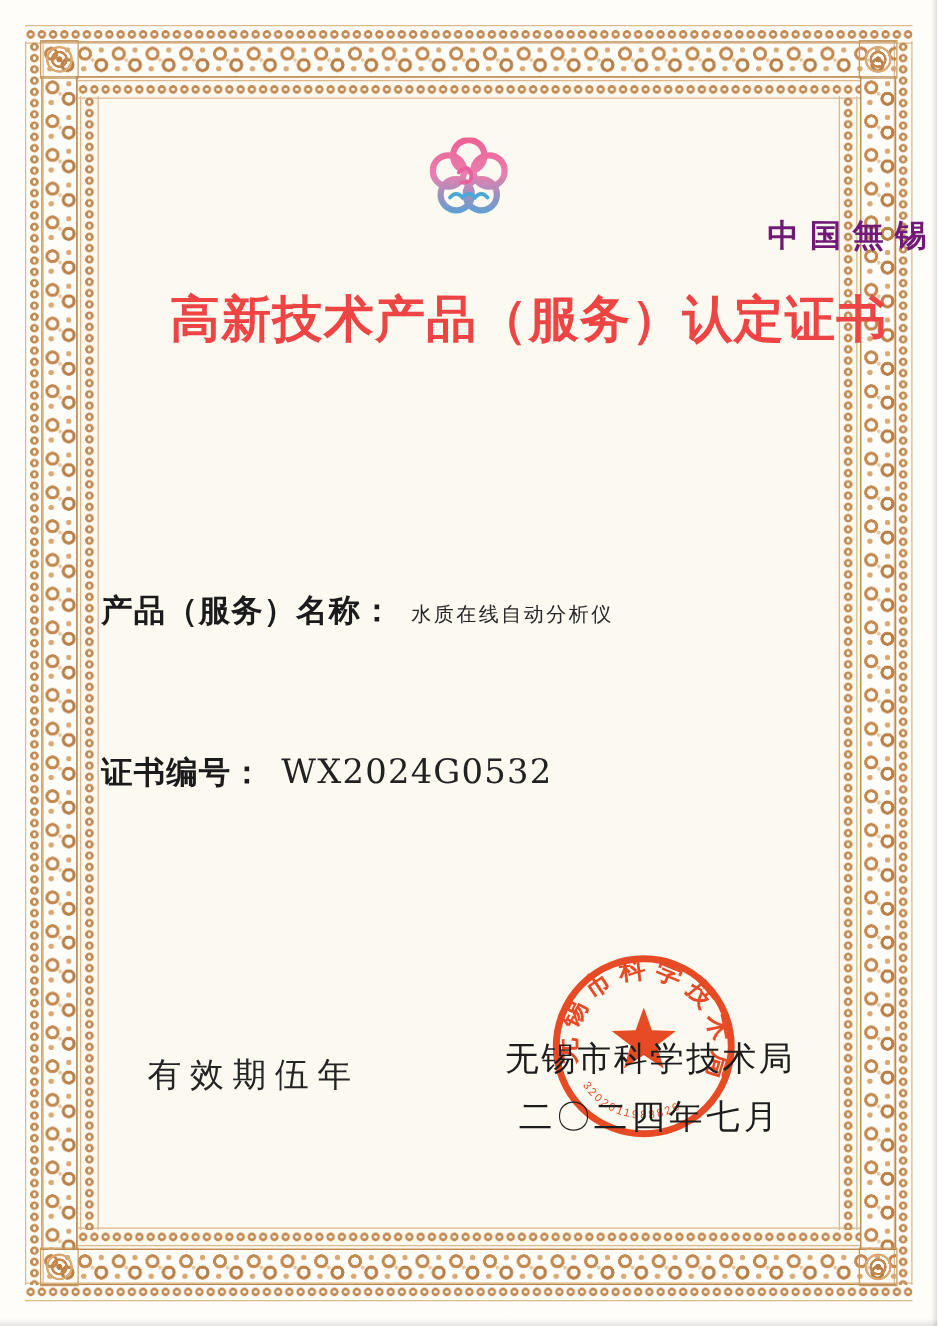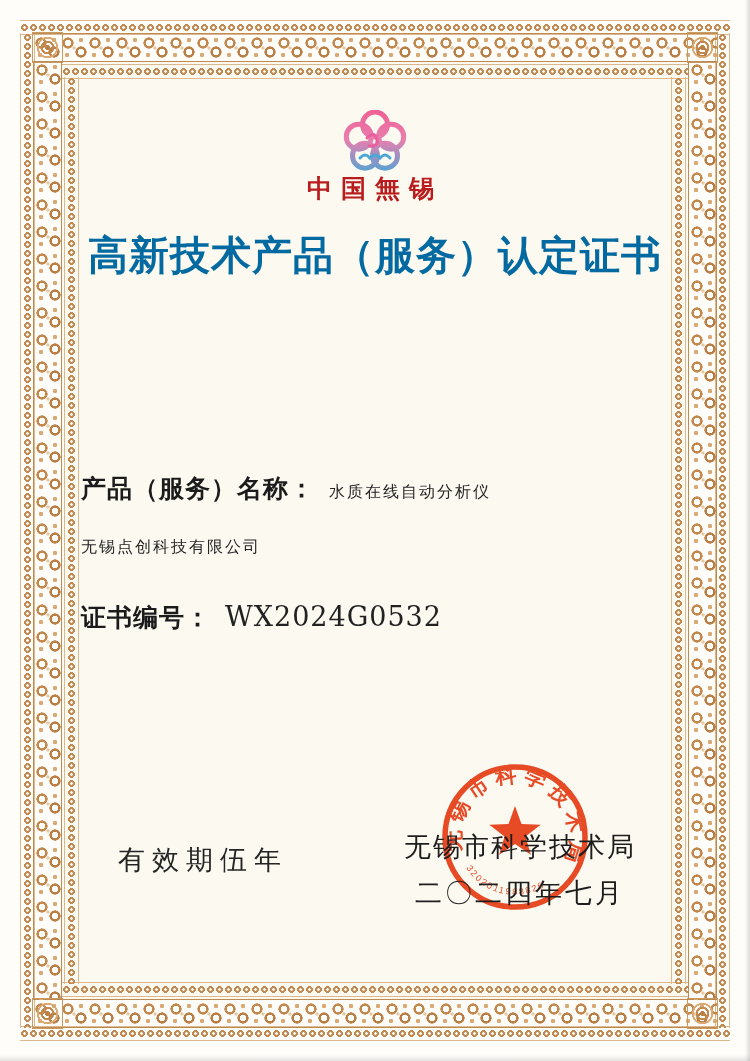--- a/index.html
+++ b/index.html
@@ -37,29 +37,29 @@
      border:1px solid #c99a62;}
   .rosette.tl{top:32px;left:32px;} .rosette.tr{top:32px;right:32px;}
   .rosette.bl{bottom:32px;left:32px;} .rosette.br{bottom:32px;right:32px;}
   .thinline{position:absolute;inset:61px;border:1px solid #c08a50;}
   .scan-right{position:absolute;top:0;bottom:0;right:0;width:5px;
      background:linear-gradient(to left, rgba(120,120,120,.25), rgba(0,0,0,0));}
   .scan-bottom{position:absolute;left:0;right:0;bottom:0;height:6px;
      background:linear-gradient(to top, rgba(120,120,120,.2), rgba(0,0,0,0));}
   
   .logo{position:absolute;top:110px;left:0;width:750px;text-align:center;}
-  .logo-call{position:absolute;top:172px;left:0;width:750px;text-align:center;
+  .logo-call{position:absolute;top:172px;left:0;width:750px;text-align:right;
      font-family:"DejaVu Serif","Liberation Serif",serif;font-weight:700;
-     font-size:25px;letter-spacing:9px;color:#b91c1c;}
+     font-size:25px;letter-spacing:9px;color:#701a75;}
   .logo-en{position:absolute;top:201px;left:0;width:750px;text-align:center;
      font-family:"DejaVu Serif","Liberation Serif",serif;font-weight:700;
      font-size:10px;letter-spacing:3px;color:#8f8f8f;}
-  .title{position:absolute;top:228px;left:40px;width:670px;text-align:center;
+  .title{position:absolute;top:228px;left:40px;width:670px;text-align:right;
      font-family:"DejaVu Serif","Liberation Serif",serif;font-weight:700;
-     font-size:40px;letter-spacing:1px;color:#0369a1;}
+     font-size:40px;letter-spacing:1px;color:#ef4444;}
   .row{position:absolute;left:81px;display:flex;align-items:baseline;gap:14px;}
   .row .lbl{font-family:"Liberation Sans","DejaVu Sans",sans-serif;font-weight:700;
      font-size:25px;color:#1b1b1b;letter-spacing:1px;}
   .row .val{font-family:"DejaVu Serif","Liberation Serif",serif;
      font-size:16px;color:#262626;letter-spacing:2px;}
   .row.r1{top:472px;} .row.r2{top:537px;} .row.r3{top:601px;}
   .row.r3 .val{font-size:27px;letter-spacing:1px;color:#222;}
   .validity{position:absolute;left:118px;top:842px;
      font-family:Liberation Serif, serif;
      font-size:27px;letter-spacing:7px;color:#242424;}
@@ -116,21 +116,20 @@
   </div>
   <div class="logo-call">中国無锡</div>
 
   <div class="title">高新技术产品（服务）认定证书</div>
 
   <div class="row r1">
     <span class="lbl">产品（服务）名称：</span>
     <span class="val">水质在线自动分析仪</span>
   </div>
   <div class="row r2">
-    <span class="val">无锡点创科技有限公司</span>
   </div>
   <div class="row r3">
     <span class="lbl">证书编号：</span>
     <span class="val">WX2024G0532</span>
   </div>
 
   <div class="validity">有效期伍年</div>
 
   <div class="seal">
     <svg width="158" height="158" viewBox="0 0 158 158">

